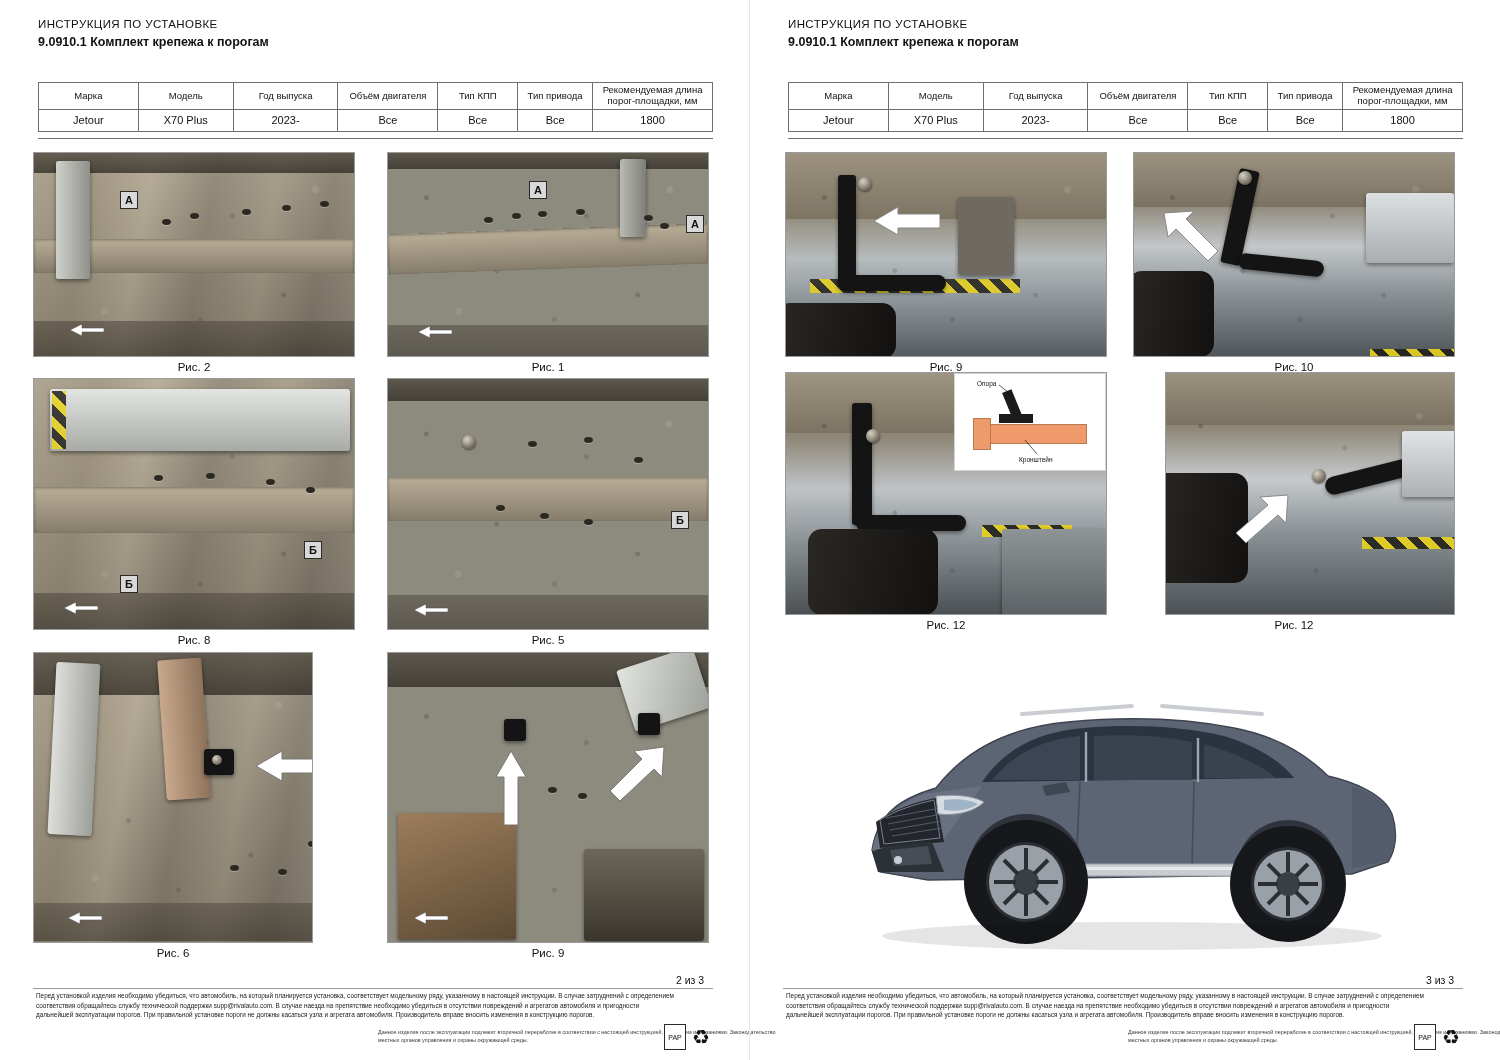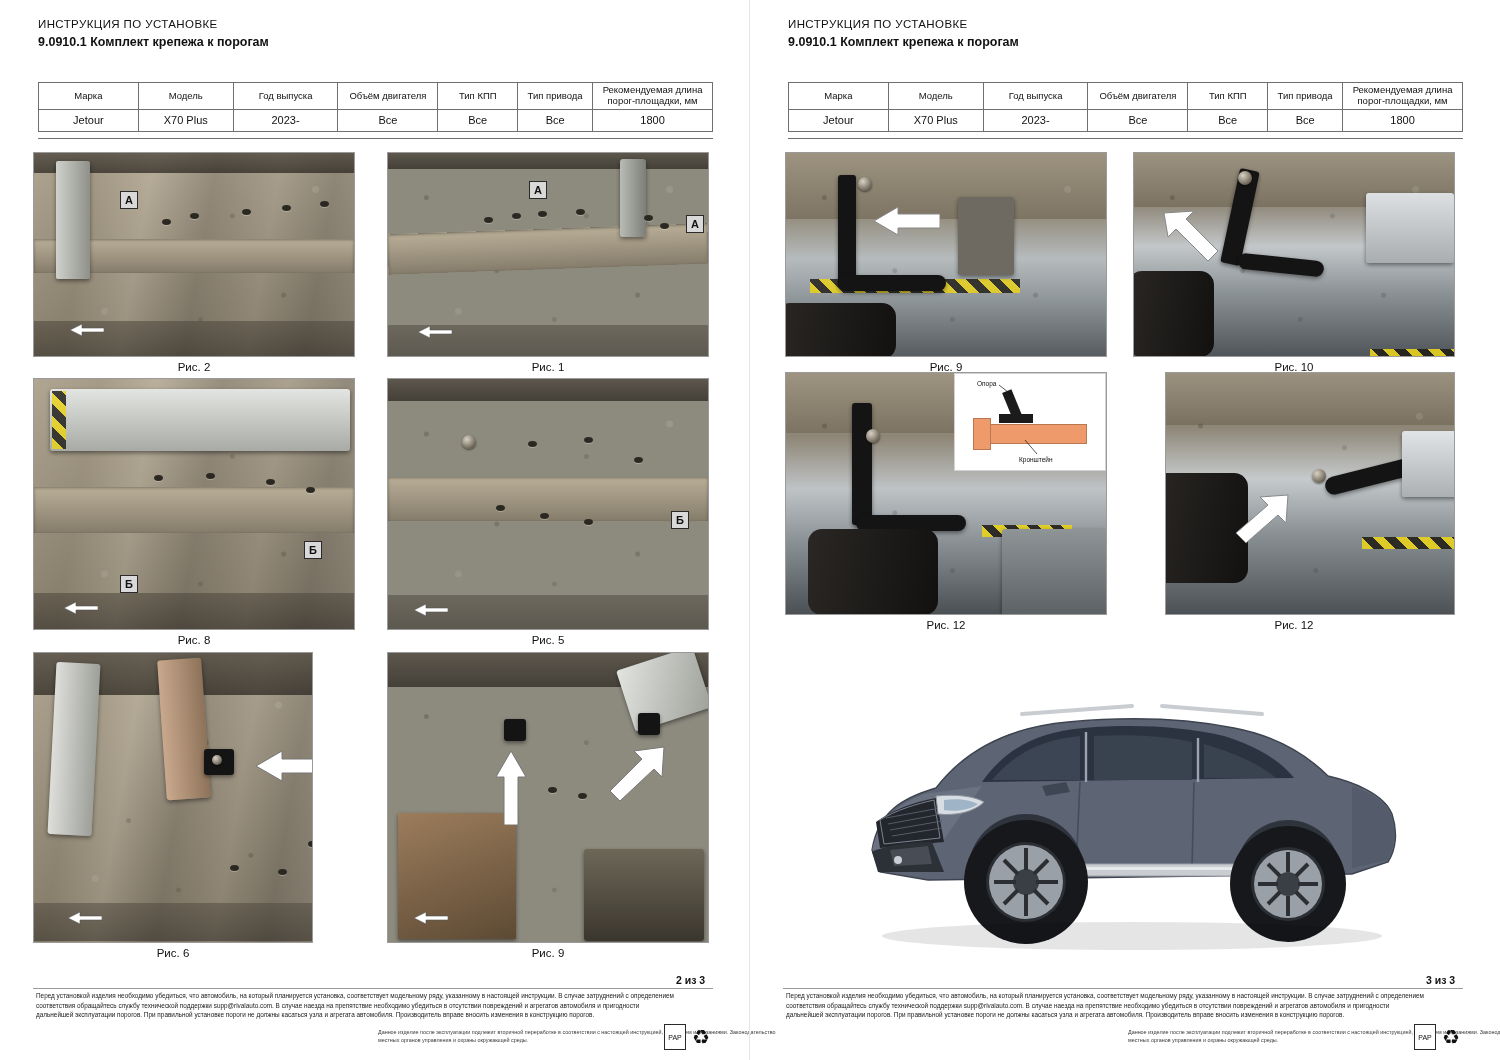--- a/index.html
+++ b/index.html
@@ -134,21 +134,21 @@
   }
   .inset .lbl { position:absolute; font-size:6.5px; color:#111; }
   .inset .pad { position:absolute; background:#ef9a6a; border:1px solid #b9784f; }
   .inset .blk { position:absolute; background:#1b1b1b; }
 
   
   .carbox { position:absolute; }
   .car-svg { display:block; }
 
   
-  .pagenum { position:absolute; font-size:10.5px; color:#111;font-weight:bold; }
+  .pagenum { position:absolute; font-size:10.5px; color:#111; }
   .footline { position:absolute; height:1px; background:#9b9b9b; }
   .legal {
     position:absolute; font-size:6.4px; line-height:1.5; color:#1a1a1a;
     width:640px;
   }
   .legal2 {
     position:absolute; font-size:5.4px; line-height:1.45; color:#3a3a3a;
     width:420px;
   }
   .badges { position:absolute; display:flex; gap:6px; align-items:center; }

